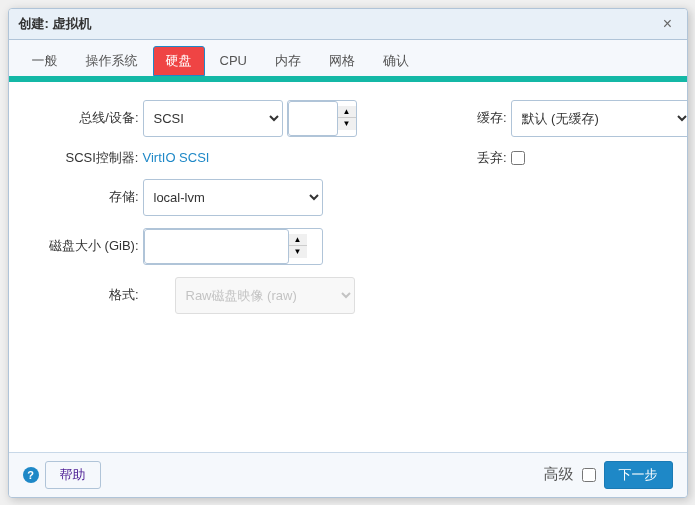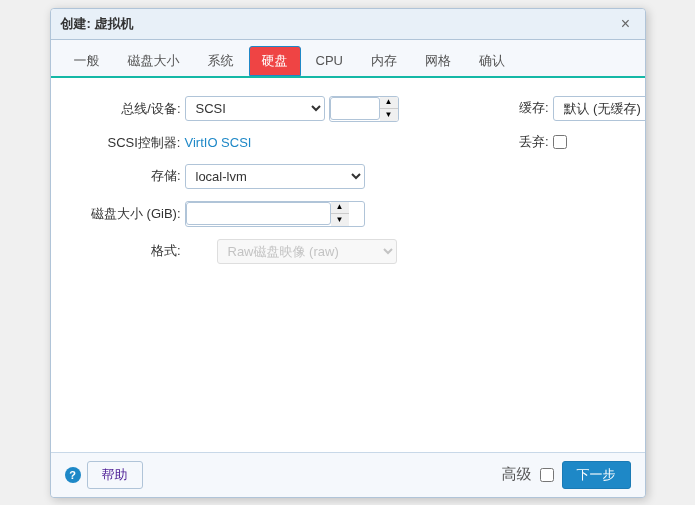--- a/index.html
+++ b/index.html
@@ -7,21 +7,21 @@
       font-family: "Microsoft YaHei", "PingFang SC", sans-serif;
       font-size: 13px;
       background: #f0f0f0;
       display: flex;
       justify-content: center;
       align-items: center;
       width: 695px;
       height: 505px;
     }
     .dialog {
-      width: 596px;
+      width: 680px;
       height: 490px;
       background: #fff;
       border: 1px solid #b0c4d8;
       border-radius: 4px;
       box-shadow: 2px 2px 10px rgba(0,0,0,0.2);
       display: flex;
       flex-direction: column;
     }
     .title-bar {
       background: #e8f0f8;
@@ -45,21 +45,21 @@
       cursor: pointer;
       color: #666;
       font-size: 16px;
       line-height: 1;
       display: flex;
       align-items: center;
       justify-content: center;
     }
     .tabs {
       background: #f5f8fc;
-      border-bottom: 2px solid #14b8a6;
+      border-bottom: 6px solid #14b8a6;
       display: flex;
       padding: 6px 10px 0;
       gap: 2px;
     }
     .tab {
       padding: 5px 12px;
       font-size: 13px;
       color: #555;
       cursor: pointer;
       border: 1px solid transparent;
@@ -99,21 +99,21 @@
     }
     .form-control {
       flex: 1;
       display: flex;
       align-items: center;
       gap: 4px;
     }
     select, input[type="text"], input[type="number"] {
       border: 1px solid #b0c4d8;
       border-radius: 3px;
-      padding: 3px 6px;
+      padding: 9px 6px;
       font-size: 13px;
       color: #333;
       background: #fff;
       outline: none;
     }
     select { appearance: auto; }
     .select-wide { width: 140px; }
     .spinner-wrapper {
       display: flex;
       align-items: center;
@@ -215,22 +215,21 @@
 
 <div class="dialog">
 
   <div class="title-bar">
     <span class="title-bar-text">创建: 虚拟机</span>
     <button class="close-btn">×</button>
   </div>
 
   <div class="tabs">
     <button class="tab">一般</button>
-    <button class="tab">磁盘大小</button>
-    <button class="tab">系统</button>
+    <button class="tab">操作系统</button>
     <button class="tab active">硬盘</button>
     <button class="tab">CPU</button>
     <button class="tab">内存</button>
     <button class="tab">网格</button>
     <button class="tab">确认</button>
   </div>
 
   <div class="content">
     <div class="form-grid">
 

